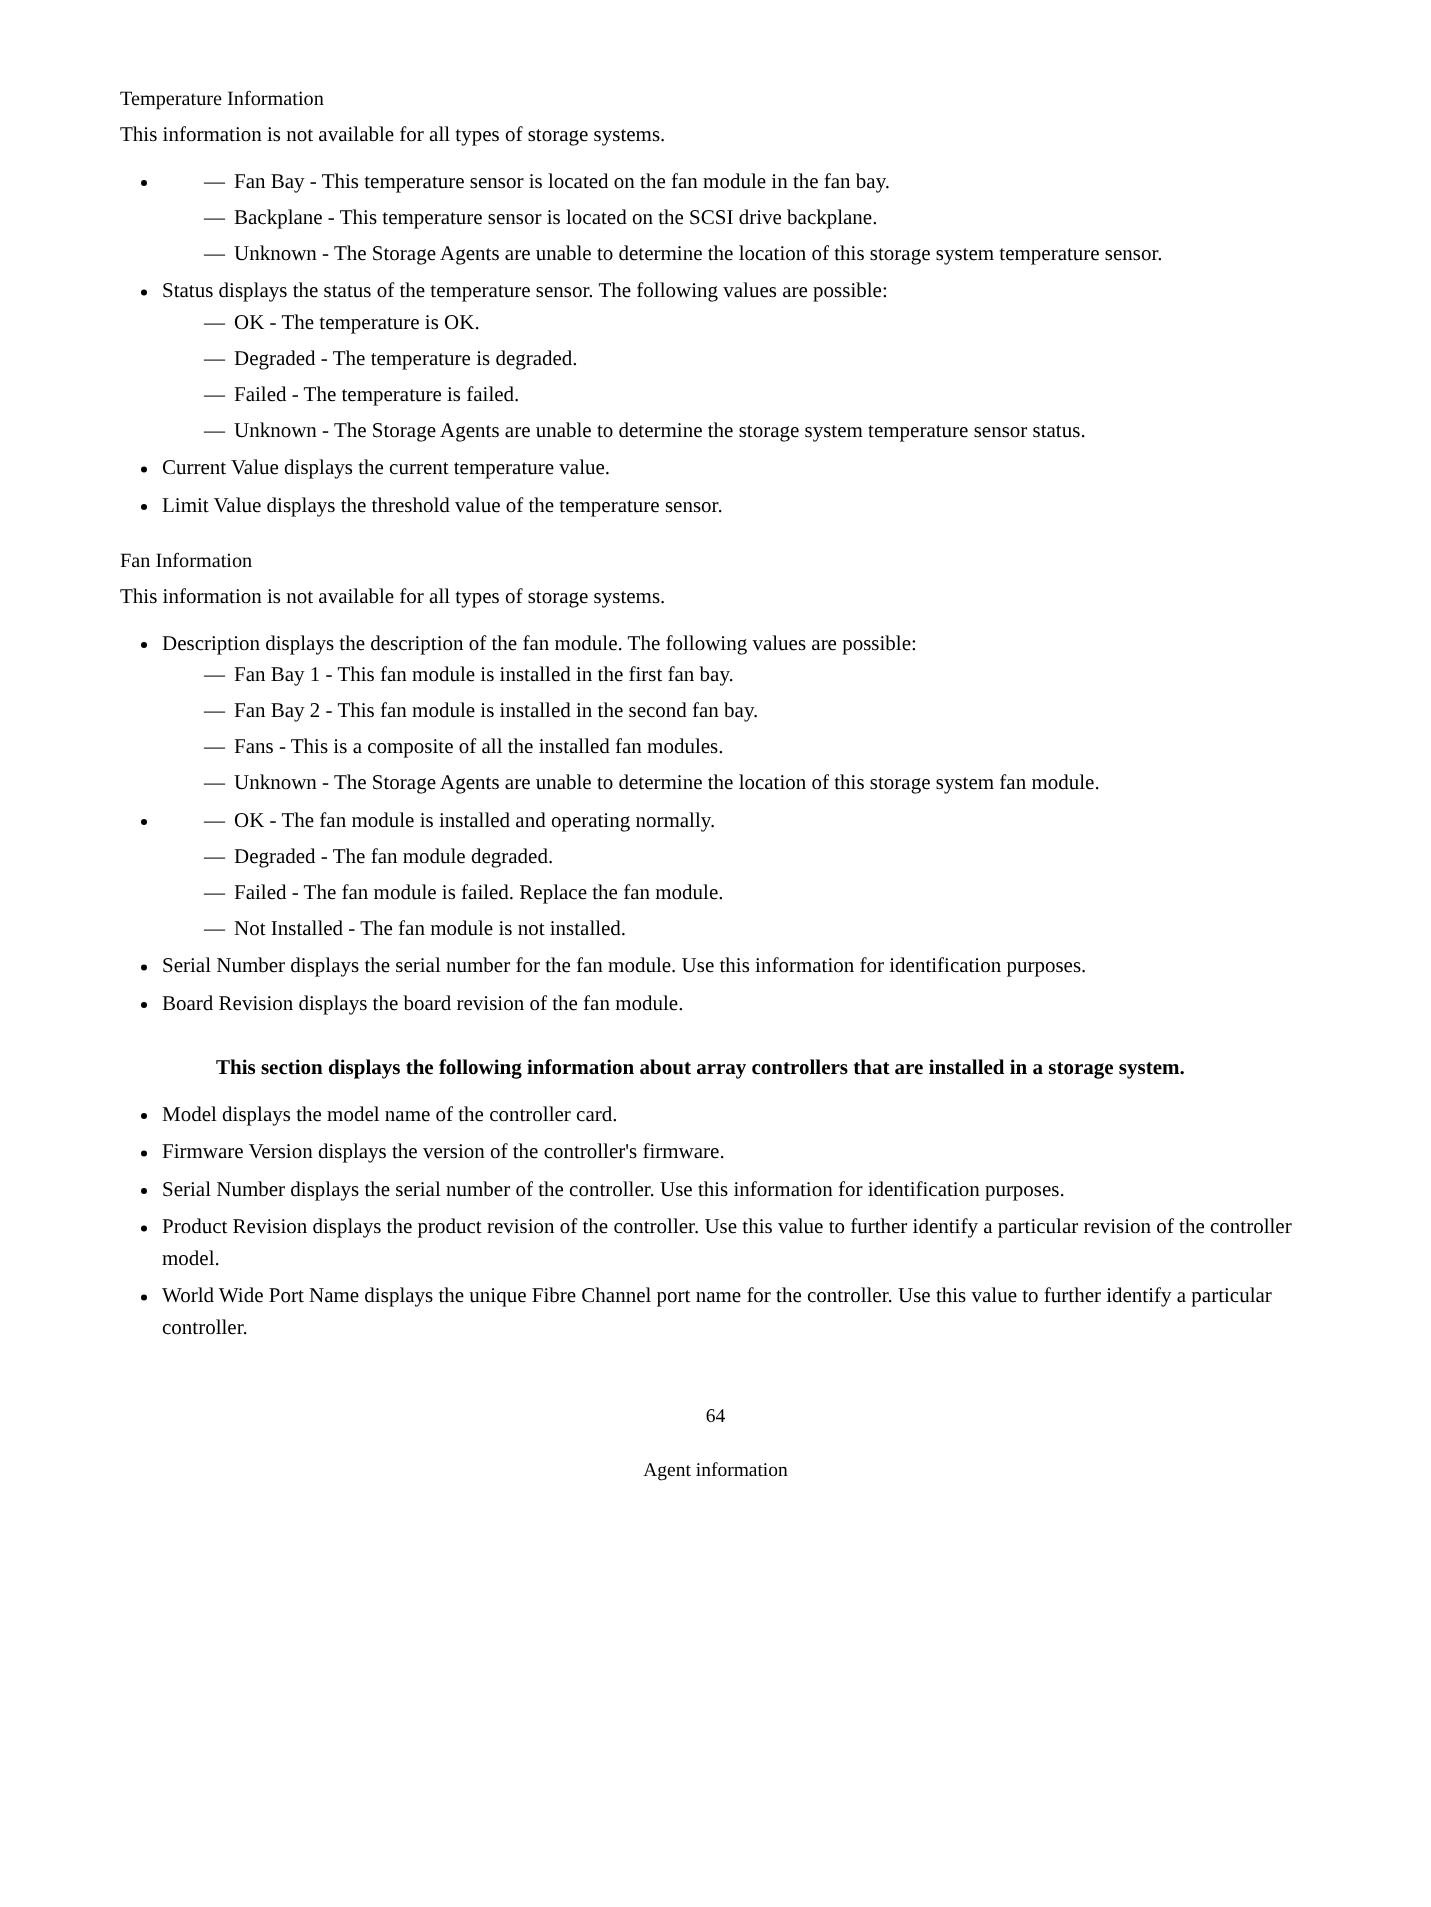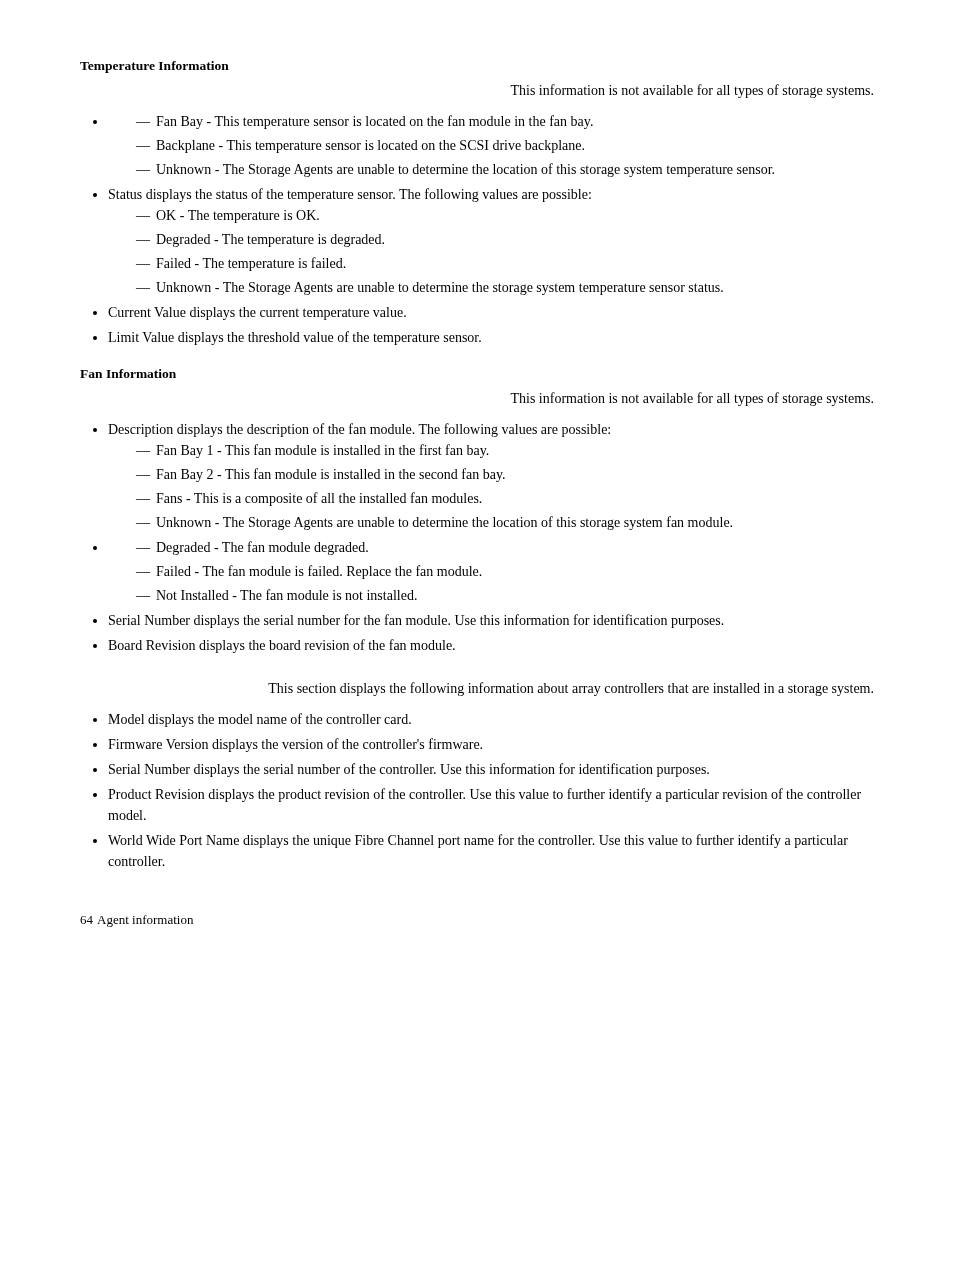--- a/index.html
+++ b/index.html
@@ -13,34 +13,33 @@
       font-size: 14px;
       color: #000000;
       width: 954px;
       min-height: 1271px;
     }
     .page {
       padding: 40px 80px 60px 80px;
     }
     .section-heading {
       font-size: 13.5px;
-      font-weight: bold;
+      font-weight: normal;
       margin-bottom: 6px;
       margin-top: 18px;
     }
     .section-heading-large {
       font-size: 15px;
       font-weight: bold;
       margin-bottom: 8px;
       margin-top: 24px;
     }
     .intro-text {
       margin-bottom: 10px;
       line-height: 1.5;
-      text-align: right;
     }
     ul.bullet-list {
       list-style: disc;
       margin-left: 28px;
       margin-bottom: 6px;
     }
     ul.bullet-list > li {
       margin-bottom: 4px;
       line-height: 1.5;
     }
@@ -59,21 +58,22 @@
       content: "—";
       position: absolute;
       left: 0;
     }
     .page-footer {
       margin-top: 40px;
       font-size: 13px;
       color: #000;
       display: flex;
       align-items: center;
-      gap: 4px;
+      gap: 20px;
+      flex-direction: column;
     }
     .footer-page-num {
       font-size: 13px;
     }
     .footer-label {
       font-size: 13px;
     }
   </style>
 </head>
 <body>
@@ -125,38 +125,39 @@
         <ul class="dash-list">
           <li><span>Fan Bay 1 - This fan module is installed in the first fan bay.</span></li>
           <li><span>Fan Bay 2 - This fan module is installed in the second fan bay.</span></li>
           <li><span>Fans - This is a composite of all the installed fan modules.</span></li>
           <li><span>Unknown - The Storage Agents are unable to determine the location of this storage system fan module.</span></li>
         </ul>
       </li>
 
       <li>
         <ul class="dash-list">
+          <li><span>OK - The fan module is installed and operating normally.</span></li>
           <li><span>Degraded - The fan module degraded.</span></li>
           <li><span>Failed - The fan module is failed. Replace the fan module.</span></li>
           <li><span>Not Installed - The fan module is not installed.</span></li>
         </ul>
       </li>
 
       <li>
         <span>Serial Number displays the serial number for the fan module. Use this information for identification purposes.</span>
       </li>
 
       <li>
         <span>Board Revision displays the board revision of the fan module.</span>
       </li>
     </ul>
   </div>
 
   <div style="margin-top: 22px;">
-    <p class="intro-text" style="margin-left: 40px;">This section displays the following information about array controllers that are installed in a storage system.</p>
+    <p class="intro-text" style="margin-left: 64px; font-weight: bold;">This section displays the following information about array controllers that are installed in a storage system.</p>
 
     <ul class="bullet-list" style="">
       <li>
         <span>Model displays the model name of the controller card.</span>
       </li>
       <li>
         <span>Firmware Version displays the version of the controller's firmware.</span>
       </li>
       <li>
         <span>Serial Number displays the serial number of the controller. Use this information for identification purposes.</span>

